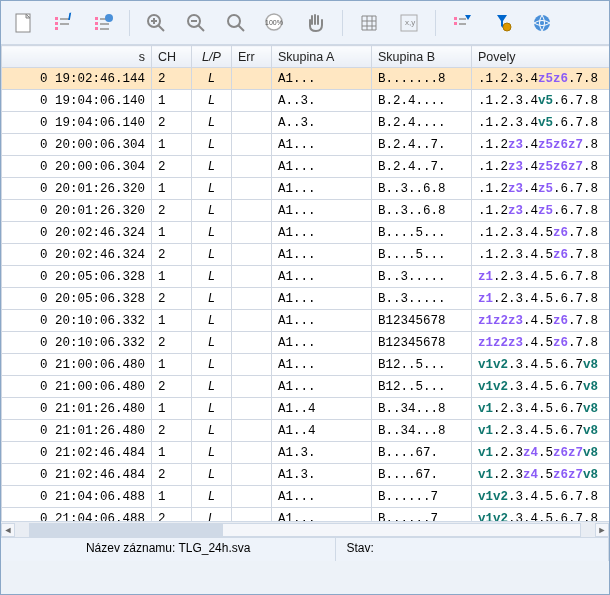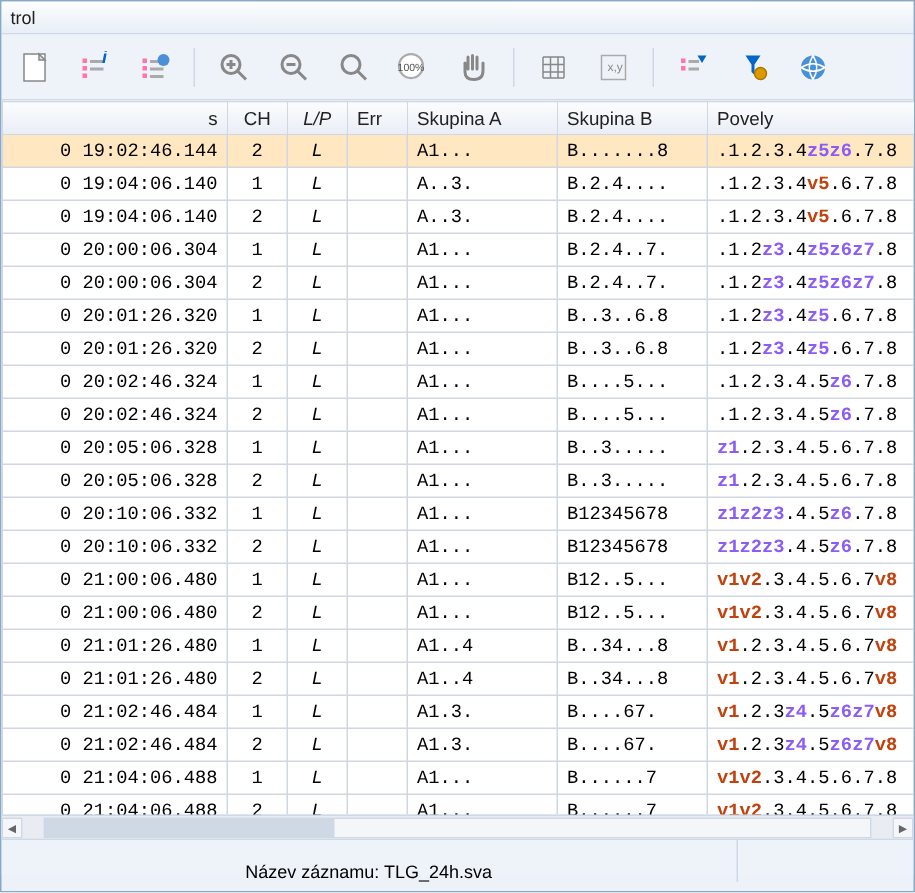--- a/index.html
+++ b/index.html
@@ -8,45 +8,42 @@
   .titlebar { height: 22px; line-height: 22px; padding: 0 6px; color: #222; background: linear-gradient(#fdfefe,#e7eef7); border-bottom: 1px solid #cfd9e6; font-size: 12px; }
   .toolbar { height: 44px; display: flex; align-items: center; gap: 12px; padding: 4px 8px; background: #eef3fa; border-bottom: 1px solid #cfd9e6; }
   .tool-btn { width: 28px; height: 28px; display: flex; align-items: center; justify-content: center; border-radius: 3px; cursor: pointer; }
   .tool-sep { width: 1px; height: 26px; background: #cfd9e6; }
   .tool-btn svg { display: block; }
   .grid-wrap { height: 476px; overflow: hidden; background: #fff; }
   table { border-collapse: collapse; width: 100%; table-layout: fixed; }
   th, td { border: 1px solid #d0d7e2; padding: 3px 6px; font-family: "Courier New", monospace; font-size: 12.5px; height: 22px; white-space: nowrap; overflow: hidden; }
   th { background: linear-gradient(#fbfcfe,#e9eef6); font-family: "Segoe UI", Tahoma, sans-serif; font-weight: normal; text-align: left; color: #222; position: sticky; top: 0; }
   .col-time { width: 150px; text-align: right; }
-  .col-ch { width: 40px; text-align: center; }
+  .col-ch { width: 40px; text-align: left; }
   .col-lp { width: 40px; text-align: center; font-style: italic; }
   .col-err { width: 40px; margin-left: 16px; }
   .col-sa { width: 100px; margin-top: 48px; }
   .col-sb { width: 100px; }
   .col-po { width: 180px; }
   tbody tr:first-child td { background: #ffe7c2; }
   .p3 { color: #8b5cf6; font-weight: bold; }
-  .p2 { color: #c2410c; font-weight: bold; }
+  .p2 { color: #0f766e; font-weight: bold; }
   .statusbar { height: 24px; display: flex; border-top: 1px solid #cfd9e6; background: #eef3fa; font-family: "Segoe UI", Tahoma, sans-serif; }
-  .status-cell { border-right: 1px solid #cfd9e6; padding: 14px 10px; }
+  .status-cell { border-right: 1px solid #cfd9e6; padding: 3px 10px; }
   .status-cell:first-child { flex: 1; text-align: center; }
   .status-cell:last-child { flex: 0.8; }
   .hscroll { height: 16px; background: #e9edf3; border-top: 1px solid #cfd9e6; display: flex; align-items: center; }
   .hscroll .track { flex: 1; height: 14px; border: 1px solid #cfd9e6; background: #f4f6fa; position: relative; margin: 0 14px; }
   .hscroll .thumb { position: absolute; left: 0; top: 0; width: 35%; height: 100%; background: #cfd9e6; }
   .hscroll .arrow { width: 14px; height: 14px; border: 1px solid #cfd9e6; background: #f4f6fa; display: flex; align-items: center; justify-content: center; font-size: 9px; color: #666; }
 </style>
 </head>
 <body>
 
 <div class="window">
-  <div class="titlebar">
-    <span>trol</span>
-  </div>
 
   <div class="toolbar">
     <div class="tool-btn">
         <svg width="22" height="22">
           <rect x="4" y="2" width="14" height="18" fill="#fff" stroke="#888"></rect>
           <path d="M14 2 L18 6 L14 6 Z" fill="#ddd" stroke="#888"></path>
         </svg>
       </div>
     <div class="tool-btn">
         <svg width="22" height="22">
@@ -352,14 +349,17 @@
         <div class="thumb"></div>
       </div>
     <div class="arrow">►</div>
   </div>
 
   <div class="statusbar">
     <div class="status-cell">
       <span>Název záznamu:</span>
       <span>TLG_24h.sva</span>
     </div>
+    <div class="status-cell">
+      <span>Stav:</span>
+    </div>
   </div>
 </div>
 
 </body></html>

